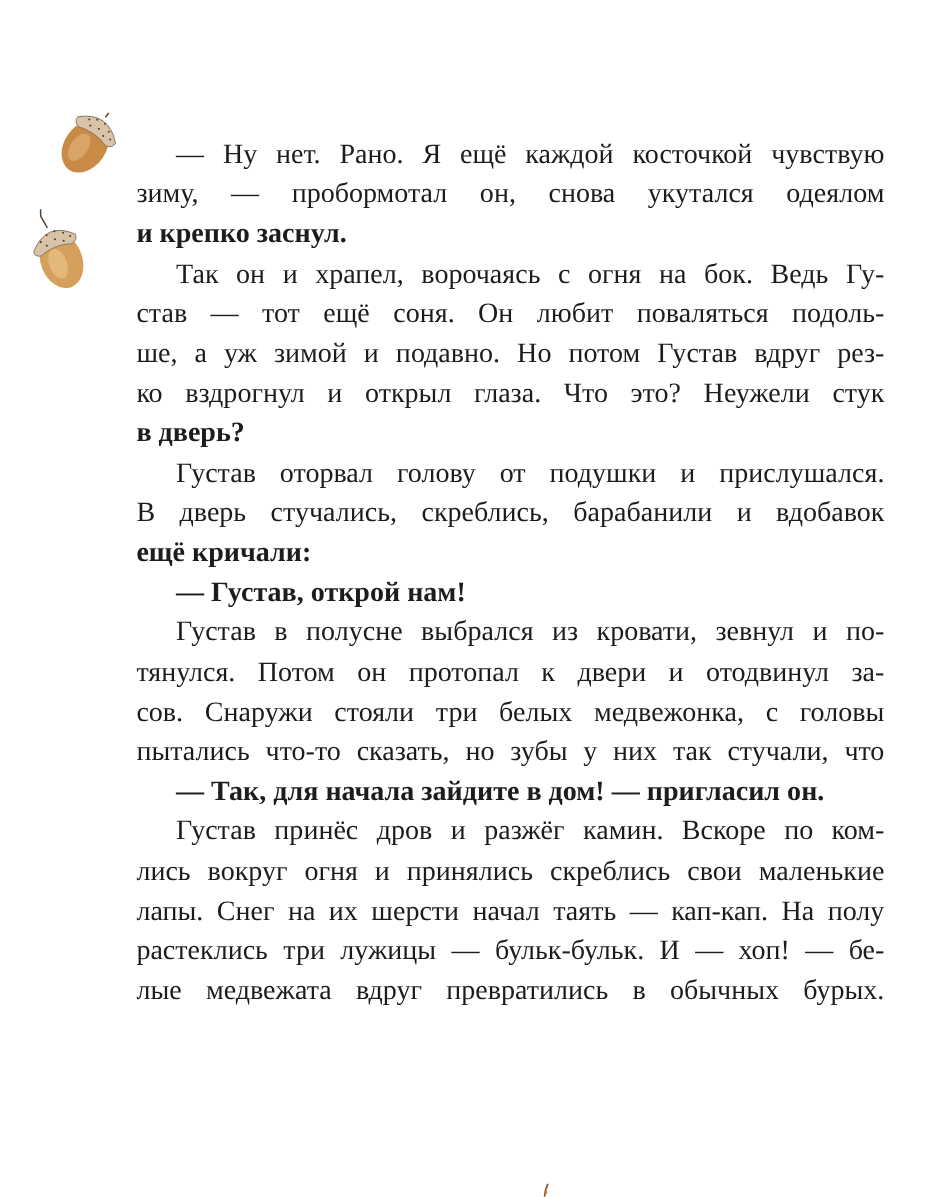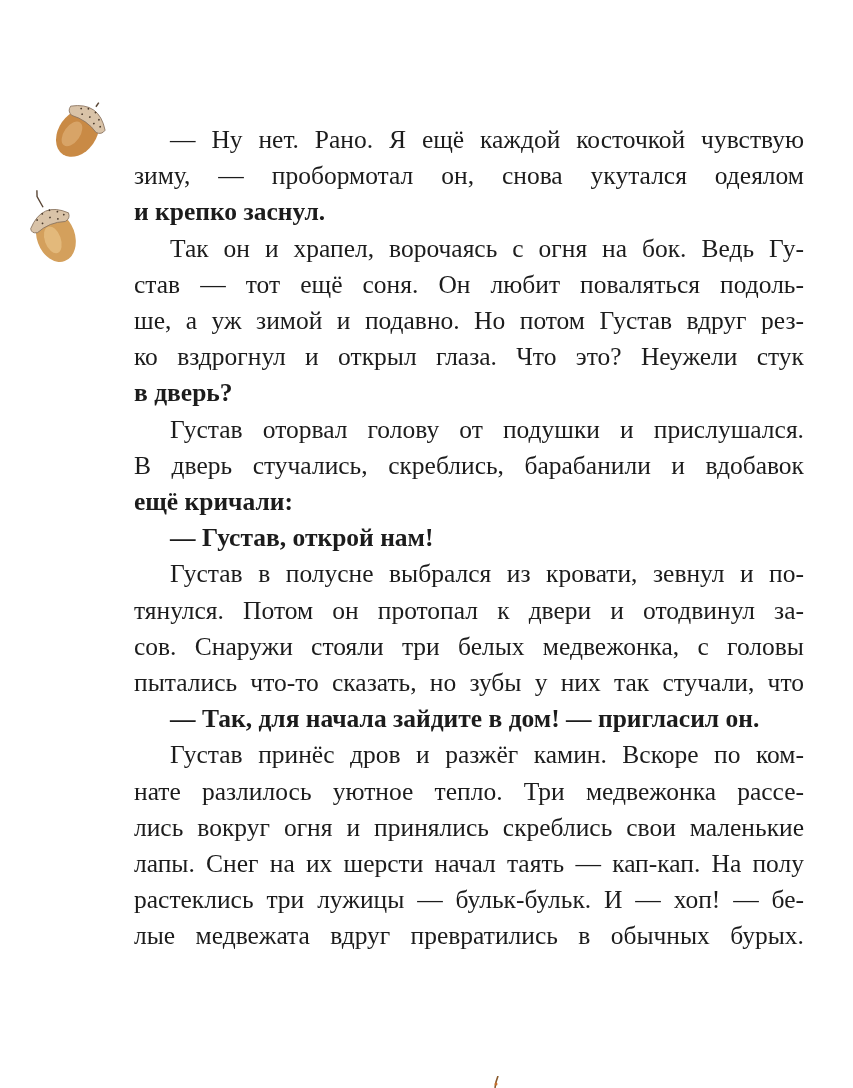--- a/index.html
+++ b/index.html
@@ -10,21 +10,21 @@
     left: 124px;
     top: 122px;
     width: 680px;
     font-family: "Liberation Serif", "DejaVu Serif", serif;
     font-size: 25.5px;
     line-height: 36.2px;
     color: #1c1c1c;
     text-align: justify;
     -webkit-hyphens: manual; hyphens: manual;
   }
-  .line { display: block; text-align: justify; text-align-last: justify; white-space: nowrap; margin-left: 10px; }
+  .line { display: block; text-align: justify; text-align-last: justify; white-space: nowrap; }
   .line.last { text-align-last: left; font-weight: bold; }
   .para { margin: 0; }
   .para .line:first-child { padding-left: 36px; }
   .acorn { position: absolute; }
   .acorn-1 { left: 44px; top: 92px; width: 74px; height: 72px; }
   .acorn-2 { left: 16px; top: 182px; width: 70px; height: 92px; }
   .stem-bottom { position: absolute; left: 492px; top: 1076px; width: 10px; height: 12px; }
 </style>
 </head>
 <body>
@@ -90,21 +90,20 @@
       <span class="line">Густав в полусне выбрался из кровати, зевнул и по-</span>
       <span class="line">тянулся. Потом он протопал к двери и отодвинул за-</span>
       <span class="line">сов. Снаружи стояли три белых медвежонка, с головы</span>
       <span class="line">пытались что-то сказать, но зубы у них так стучали, что</span>
     </div>
     <div class="para">
       <span class="line last">— Так, для начала зайдите в дом! — пригласил он.</span>
     </div>
     <div class="para">
       <span class="line">Густав принёс дров и разжёг камин. Вскоре по ком-</span>
-      <span class="line">нате разлилось уютное тепло. Три медвежонка рассе-</span>
       <span class="line">лись вокруг огня и принялись скреблись свои маленькие</span>
       <span class="line">лапы. Снег на их шерсти начал таять — кап-кап. На полу</span>
       <span class="line">растеклись три лужицы — бульк-бульк. И — хоп! — бе-</span>
       <span class="line">лые медвежата вдруг превратились в обычных бурых.</span>
     </div>
   </div>
 
   <svg class="stem-bottom" viewBox="0 0 10 12">
     <path d="M6 0 L4 6 L3 12" stroke="#8a5a2c" stroke-width="1.6" fill="none"></path>
     <circle cx="4" cy="8" r="1.5" fill="#c9702c"></circle>

